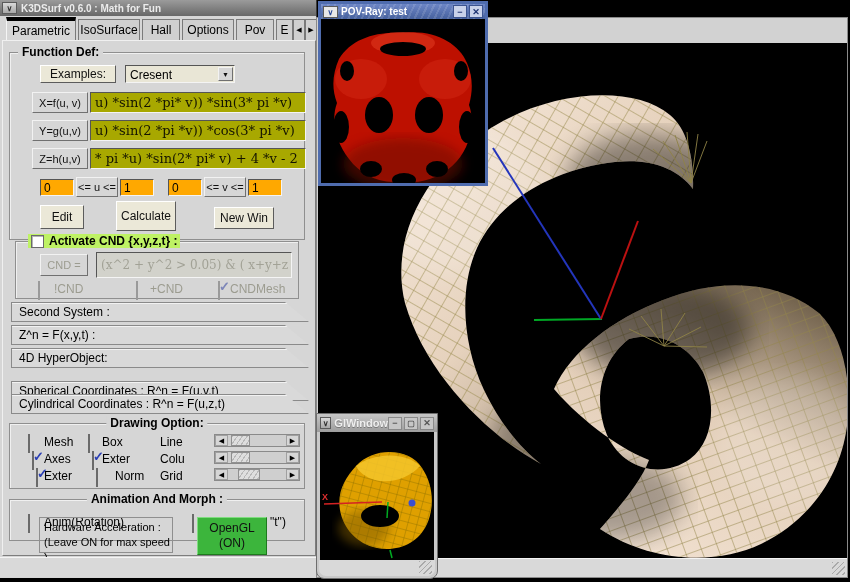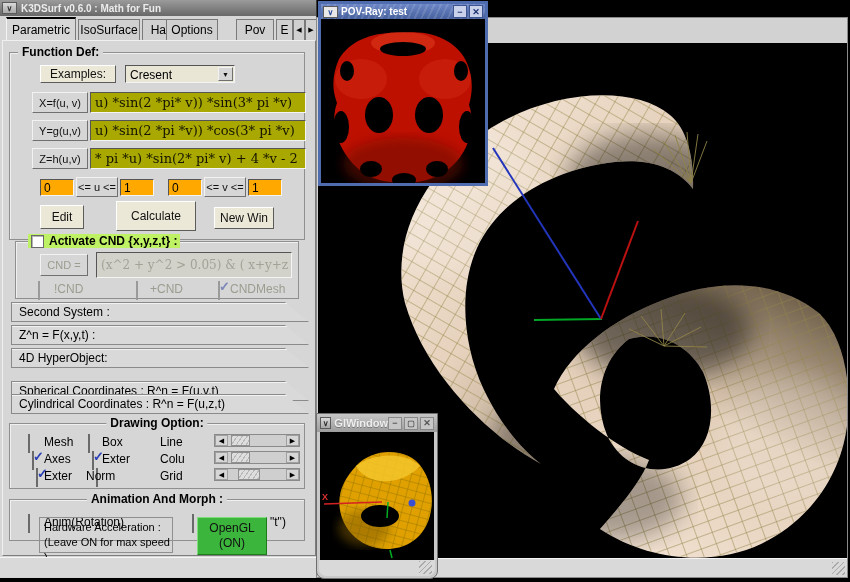--- a/index.html
+++ b/index.html
@@ -26,21 +26,21 @@
   .sl-tr{flex:1;position:relative;background:#cfcfcf;}
   .sl-th{position:absolute;top:0;height:100%;background:#dedede;border:1px solid #909090;box-sizing:border-box;background-image:repeating-linear-gradient(125deg,#b8b8b8 0 1px,transparent 1px 4px);}
   .titlebtn{width:12px;height:11px;display:flex;align-items:center;justify-content:center;font-size:9px;font-weight:bold;}
   .grip{width:13px;height:13px;background:repeating-linear-gradient(135deg,#aaa 0 1px,transparent 1px 4px);}
   
   .appwin{left:0;top:0;width:317px;height:578px;background:#d6d6d6;border-right:1px solid #3a3a3a;box-sizing:border-box;}
   .maintb{left:0;top:0;width:100%;height:16px;background:linear-gradient(#9b9b9b,#686868);display:flex;align-items:center;padding:0 2px;box-sizing:border-box;}
   .maintb .ttl{color:#ececec;font-size:10px;font-weight:bold;margin-left:4px;}
   .menubox{width:15px;height:12px;background:linear-gradient(#d9d9d9,#a8a8a8);border:1px solid #5a5a5a;color:#333;font-size:8px;font-weight:bold;line-height:11px;text-align:center;box-sizing:border-box;}
   .tab{position:absolute;top:2px;height:21px;background:#d0d0d0;border:1px solid #7a7a7a;border-bottom:none;display:flex;align-items:center;justify-content:center;font-size:12px;color:#000;box-sizing:border-box;overflow:hidden;}
-  .tab.active{top:0;height:23px;background:#d6d6d6;border-top:2px solid #000000;border-left:1px solid #f5f5f5;z-index:2;}
+  .tab.active{top:0;height:23px;background:#d6d6d6;border-top:4px solid #000000;border-left:1px solid #f5f5f5;z-index:2;}
   .panel{left:2px;top:40px;width:314px;height:516px;background:#d6d6d6;border:1px solid #7d7d7d;border-top:1px solid #f0f0f0;border-left:1px solid #f0f0f0;box-sizing:border-box;}
   .statusA{left:0px;top:557px;width:317px;height:20px;background:#d9d9d9;border-top:1px solid #f4f4f4;box-sizing:border-box;}
   .surfwin{left:316px;top:17px;width:532px;height:561px;background:#d2d2d2;border:1px solid #8a8a8a;box-sizing:border-box;}
   .surftab{position:absolute;left:167px;top:2px;width:118px;height:22px;background:#d6d6d6;border:1px solid #777;box-sizing:border-box;display:flex;align-items:center;font-size:12px;color:#000;white-space:nowrap;overflow:hidden;padding-left:2px;}
   .viewport{position:absolute;left:1px;top:25px;width:529px;height:515px;background:#000;}
   .statusB{position:absolute;left:1px;top:540px;width:529px;height:19px;background:#d9d9d9;border-top:1px solid #f4f4f4;box-sizing:border-box;}
   .povwin{left:318px;top:1px;width:170px;height:185px;border:3px solid #4f6cae;background:#000;box-sizing:border-box;}
   .povtb{height:15px;background:linear-gradient(100deg,#7a92d0,#46619e);background-image:repeating-linear-gradient(115deg,rgba(255,255,255,.12) 0 2px,rgba(0,0,0,0) 2px 6px),linear-gradient(#6d86c6,#46619e);display:flex;align-items:center;padding:0 2px;}
   .povtb .ttl{color:#fff;font-size:10px;font-weight:bold;margin-left:3px;}
   .glwin{left:316px;top:413px;width:122px;height:166px;background:#c9c9c9;border:1px solid #6e6e6e;border-radius:0 0 8px 8px;box-sizing:border-box;box-shadow:inset 0 1px 0 #eee;}
@@ -57,21 +57,21 @@
   <div class="abs appwin">
     <div class="abs maintb">
       <span class="menubox">∨</span>
       <span class="ttl">K3DSurf v0.6.0 : Math for Fun</span>
     </div>
 
     <div class="abs" style="left:2px;top:17px;width:314px;height:23px;">
       <div class="tab active" style="left:4px;width:70px;">Parametric</div>
       <div class="tab" style="left:76px;width:62px;">IsoSurface</div>
       <div class="tab" style="left:140px;width:38px;">Hall</div>
-      <div class="tab" style="left:164px;width:52px;">Options</div>
+      <div class="tab" style="left:180px;width:52px;">Options</div>
       <div class="tab" style="left:234px;width:38px;">Pov</div>
       <div class="tab" style="left:274px;width:17px;">E</div>
       <div class="tab raisedgray" style="left:291px;width:12px;font-size:7px;">◀</div>
       <div class="tab raisedgray" style="left:303px;width:12px;font-size:7px;">▶</div>
     </div>
 
     <div class="abs panel">
 
       <div class="abs group" style="left:6px;top:4px;width:296px;height:188px;margin-top:7px;">
         <span class="gtitle" style="left:8px;">Function Def:</span>
@@ -91,21 +91,21 @@
         <div class="abs sunken ffield" style="left:80px;top:95px;width:216px;height:21px;">* pi *u) *sin(2* pi* v) + 4 *v - 2</div>
 
         <div class="abs sunken ofield" style="left:30px;top:126px;width:34px;height:17px;">0</div>
         <div class="abs raisedgray btn" style="left:66px;top:124px;width:42px;height:20px;font-size:11px;">&lt;= u &lt;=</div>
         <div class="abs sunken ofield" style="left:110px;top:126px;width:34px;height:17px;">1</div>
         <div class="abs sunken ofield" style="left:158px;top:126px;width:34px;height:17px;">0</div>
         <div class="abs raisedgray btn" style="left:194px;top:124px;width:42px;height:20px;font-size:11px;">&lt;= v &lt;=</div>
         <div class="abs sunken ofield" style="left:238px;top:126px;width:34px;height:17px;">1</div>
 
         <div class="abs raised btn" style="left:30px;top:152px;width:44px;height:24px;">Edit</div>
-        <div class="abs raised btn" style="left:106px;top:148px;width:80px;height:30px;">Calculate</div>
+        <div class="abs raised btn" style="left:106px;top:148px;width:60px;height:30px;">Calculate</div>
         <div class="abs raised btn" style="left:204px;top:154px;width:60px;height:22px;">New Win</div>
       </div>
 
       <div class="abs group" style="left:12px;top:200px;width:284px;height:58px;">
         <div class="abs" style="left:12px;top:-8px;background:#bef264;padding:0 3px;display:flex;align-items:center;gap:5px;">
           <span class="cb"></span>
           <span class="lbl" style="font-weight:bold;">Activate CND {x,y,z,t} :</span>
         </div>
         <div class="abs raisedgray btn dis-t" style="left:24px;top:12px;width:48px;height:22px;font-size:11px;">CND =</div>
         <div class="abs sunken" style="left:80px;top:10px;width:196px;height:26px;background:#d2d2cb;font-family:'DejaVu Serif',serif;font-size:12px;color:#a2a296;display:flex;align-items:center;padding-left:4px;white-space:nowrap;overflow:hidden;">(x^2 + y^2 &gt; 0.05) &amp; ( x+y+z &gt; -1)</div>
@@ -148,21 +148,21 @@
           <span class="sl-ar">◀</span>
           <span class="sl-tr">
               <span class="sl-th" style="left:6%;width:32%;"></span>
             </span>
           <span class="sl-ar">▶</span>
         </div>
         
         <span class="cb abs checked" style="left:18px;top:45px;"></span>
         <span class="lbl abs" style="left:34px;top:45px;">Exter</span>
         <span class="cb abs" style="left:76px;top:45px;"></span>
-        <span class="lbl abs" style="left:76px;top:45px;">Norm</span>
+        <span class="lbl abs" style="left:105px;top:45px;">Norm</span>
         <span class="lbl abs" style="left:150px;top:45px;">Grid</span>
         <div class="abs slider" style="left:204px;top:44px;width:86px;height:13px;">
           <span class="sl-ar">◀</span>
           <span class="sl-tr">
               <span class="sl-th" style="left:18%;width:38%;"></span>
             </span>
           <span class="sl-ar">▶</span>
         </div>
       </div>
 

